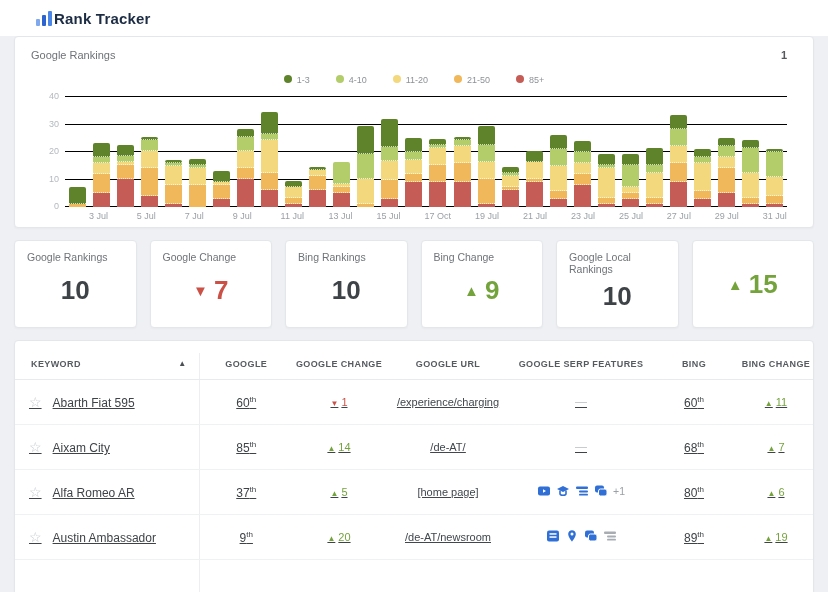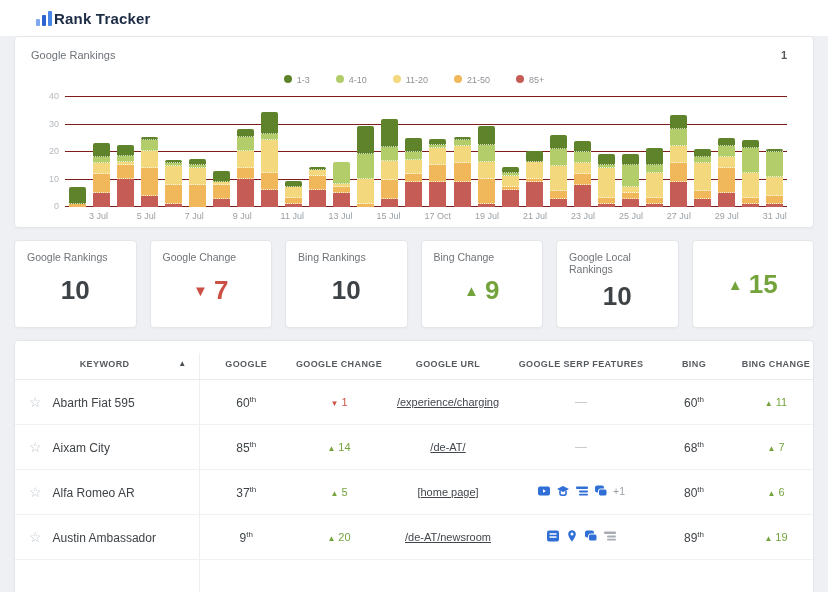--- a/index.html
+++ b/index.html
@@ -18,21 +18,21 @@
     margin:0 14px; box-shadow:0 1px 2px rgba(0,0,0,.03); }
 
   
   .chart-panel { height:192px; padding:12px 16px 0 16px; position:relative; }
   .chart-top { display:flex; justify-content:space-between; font-size:11px; color:#6e7378; }
   .chart-page { font-weight:bold; color:#55595e; padding-right:10px; }
   .legend { display:flex; justify-content:center; gap:26px; margin-top:14px; height:14px; }
   .legend-item { display:flex; align-items:flex-start; gap:5px; font-size:9px; color:#8d9297; }
   .legend-dot { width:8px; height:8px; border-radius:50%; }
   .plot { position:relative; height:110px; margin:8px 10px 0 34px; }
-  .gridline { position:absolute; left:0; right:0; height:1px; background:#7f1d1d; }
+  .gridline { position:absolute; left:0; right:0; height:1px; background:#000000; }
   .gridline .ylab { position:absolute; left:-28px; top:-5px; width:22px; text-align:right;
     font-size:9px; color:#b4b9be; }
   .bars-row, .xlabels-row { display:flex; }
   .bars-row { position:absolute; left:0; right:0; bottom:0; align-items:flex-end; }
   .bar-slot { flex:1; display:flex; justify-content:center; }
   .bar-stack { width:17px; display:flex; flex-direction:column-reverse; border-radius:2px 2px 0 0; overflow:hidden; }
   .bar-seg { width:100%; }
   .bar-seg + .bar-seg { border-bottom:1px dotted rgba(255,255,255,.75); }
   .xlabels-row { margin:4px 10px 0 34px; }
   .xlab { flex:1; text-align:left; font-size:9px; color:#9aa0a6; white-space:nowrap; }
@@ -49,24 +49,24 @@
   .metric-tri { font-size:15px; line-height:1; }
 
   
   .table-panel { padding-top:12px; height:260px; overflow:hidden; }
   .showing { font-size:10px; color:#8d9297; padding:0 16px 10px 16px; }
   table { width:100%; border-collapse:collapse; table-layout:fixed; }
   col.c-keyword{width:184px;} col.c-google{width:94px;} col.c-gchange{width:92px;}
   col.c-url{width:126px;} col.c-serp{width:140px;} col.c-bing{width:86px;} col.c-bchange{width:78px;}
   thead th { font-size:9px; font-weight:bold; color:#565b60; letter-spacing:.4px;
     text-transform:uppercase; padding:6px 0 10px 0; text-align:center; border-bottom:1px solid #e8eaed; }
-  thead th.keyword-col { text-align:center; padding-left:16px; border-right:1px solid #eceef0; }
+  thead th.keyword-col { text-align:left; padding-left:16px; border-right:1px solid #eceef0; }
   .sort-arrow { float:right; margin-right:12px; font-size:8px; color:#4a4f54; }
   tbody td { height:45px; border-bottom:1px solid #eff1f3; font-size:12px; color:#3e4347;
-    text-align:center; }
+    text-align:center;text-decoration:underline; }
   tbody td.keyword-col { text-align:left; padding-left:14px; border-right:1px solid #eceef0; }
   .star { color:#c3c8cd; font-size:14px; margin-right:11px; cursor:pointer; }
   sup { font-size:8px; }
   .chg { font-size:11px; }
   .chg .tri { font-size:8px; margin-right:3px; }
   .chg.up { color:#74a33c; } .chg.down { color:#cb5147; }
   a.kw-url { font-size:11px; color:#41474d; text-decoration:underline; }
   .dash { color:#c2c6ca; }
   .serp-icons { display:inline-flex; align-items:center; gap:5px; }
   .serp-icons svg { display:block; }

